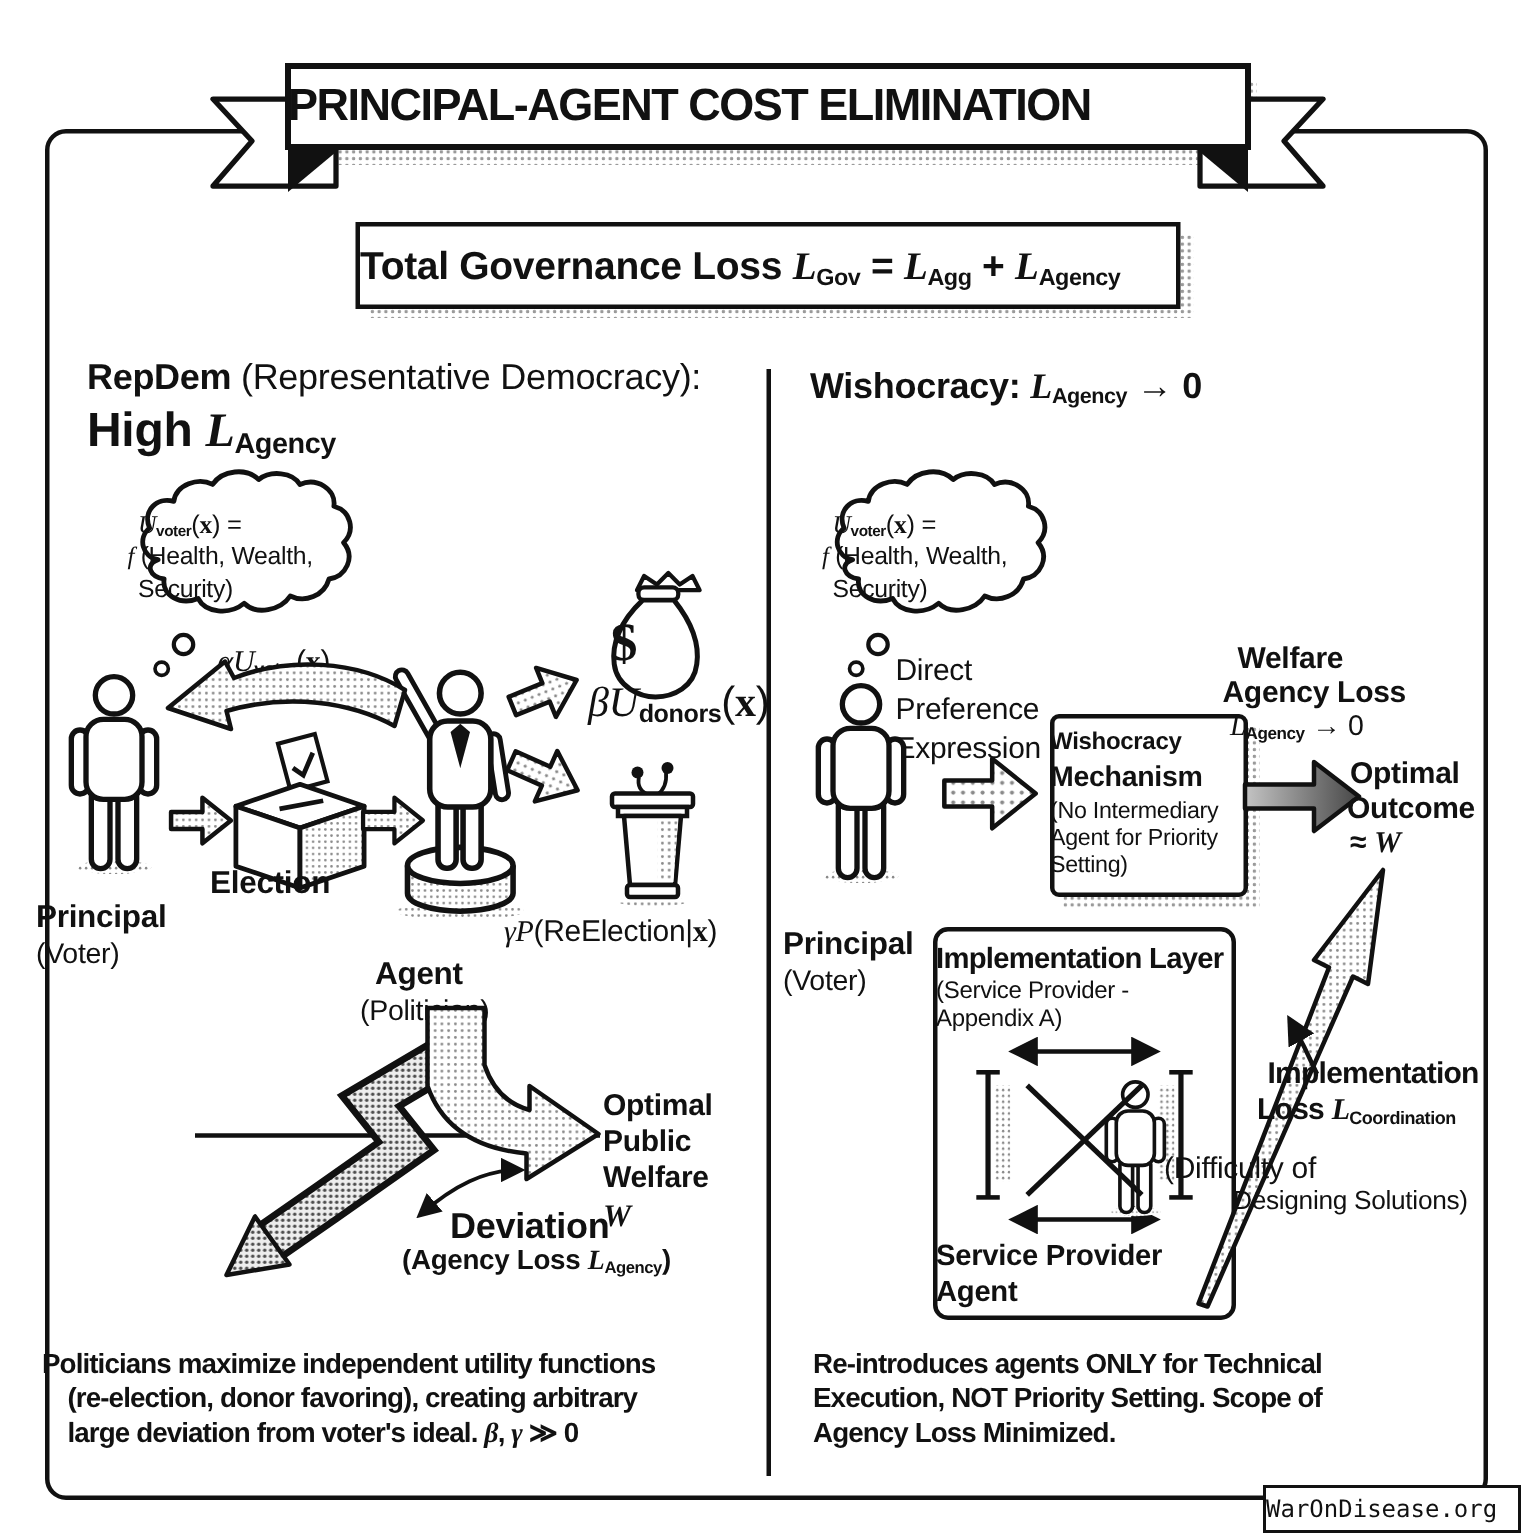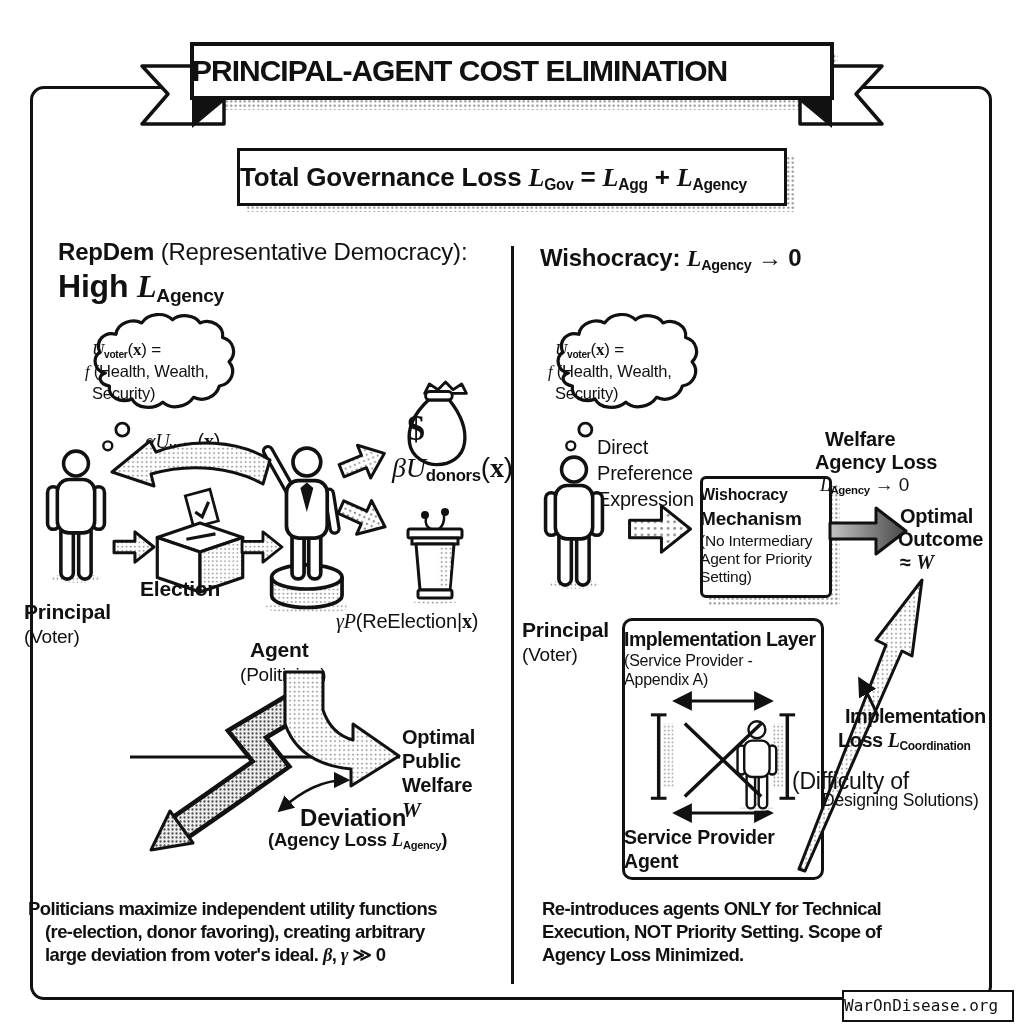--- a/index.html
+++ b/index.html
@@ -243,21 +243,21 @@
 <div class="t c b" style="left:624px;top:850px;width:198px;font-size:19.5px">Agent</div>
 
 <svg style="left:782px;top:560px" width="160" height="320" viewBox="0 0 160 320">
   <path d="M17,309 L104,85 L94,80 L140,20 L130,96 L120,91 L23,311 Z" fill="url(#pat-dots)" stroke="#111" stroke-width="3" stroke-linejoin="round"></path>
 </svg>
 <svg style="left:848px;top:676px" width="36" height="42" viewBox="0 0 36 42">
   <path d="M30,40 Q22,22 12,4" fill="none" stroke="#111" stroke-width="3" marker-end="url(#mk)"></path>
 </svg>
 <div class="t c b" style="left:845px;top:705px;width:150px;font-size:20px;letter-spacing:-0.5px">Implementation</div>
 <div class="t c b" style="left:838px;top:729px;width:162px;font-size:20px;letter-spacing:-0.5px">Loss <span class="mv">L</span><sub>Coordination</sub></div>
-<div class="t c" style="left:792px;top:768px;width:186px;font-size:23px">(Difficulty of</div>
+<div class="t c" style="left:776px;top:768px;width:186px;font-size:20px">(Difficulty of</div>
 <div class="t c" style="left:822px;top:790px;width:186px;font-size:17.5px">Designing Solutions)</div>
 
 <div class="t c b" style="left:542px;top:898px;width:460px;font-size:18.5px;letter-spacing:-0.6px">Re-introduces agents ONLY for Technical</div>
 <div class="t c b" style="left:542px;top:921px;width:460px;font-size:18.5px;letter-spacing:-0.6px">Execution, NOT Priority Setting. Scope of</div>
 <div class="t c b" style="left:542px;top:944px;width:460px;font-size:18.5px;letter-spacing:-0.6px">Agency Loss Minimized.</div>
 
 <div class="box c" style="left:842px;top:990px;width:172px;height:32px;border-width:2px;line-height:28px;font-family:'DejaVu Sans Mono',monospace;font-size:16px;letter-spacing:0">
   <span>WarOnDisease.org</span>
 </div>
 

